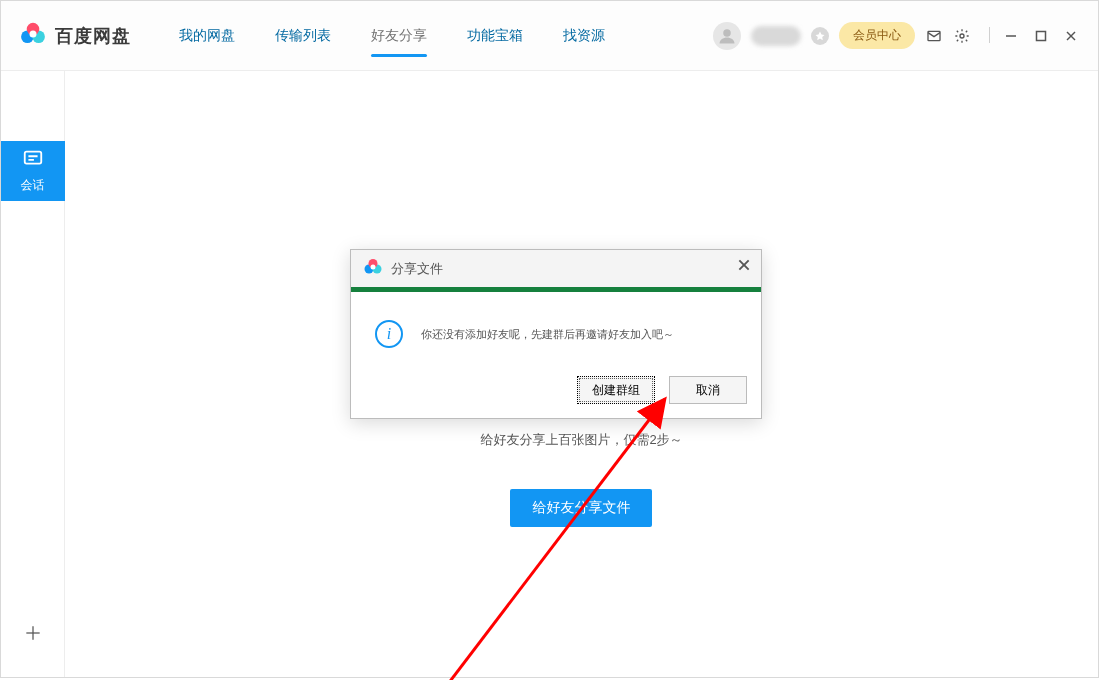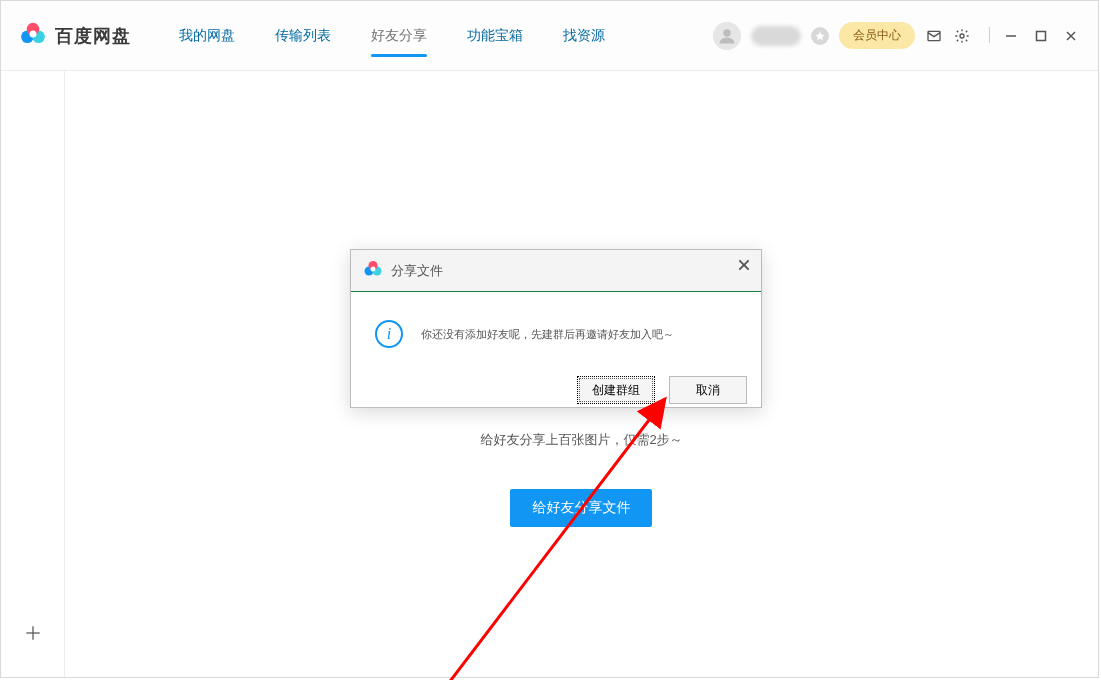--- a/index.html
+++ b/index.html
@@ -26,27 +26,27 @@
   .sidebar { width:64px; background:#fff; border-right:1px solid #ededed; display:flex; flex-direction:column; align-items:center; padding-top:70px; position:relative; }
   .side-item { width:64px; height:60px; display:flex; flex-direction:column; align-items:center; justify-content:center; gap:4px; font-size:12px; color:#666; cursor:pointer; }
   .side-item.active { background:#1296f3; color:#fff; }
   .side-add { position:absolute; bottom:18px; left:0; width:64px; height:48px; display:flex; align-items:center; justify-content:center; cursor:pointer; color:#555; }
   .main { flex:1; position:relative; display:flex; flex-direction:column; align-items:center; }
   .center { margin-top:360px; text-align:center; }
   .hint { font-size:13px; color:#555; margin-bottom:40px; }
   .share-btn { background:#1296f3; color:#fff; border:none; font-size:14px; padding:10px 22px; cursor:pointer; border-radius:2px; }
   
   .dialog { position:absolute; left:285px; top:178px; width:412px; border:1px solid #bcbcbc; background:#fff; box-shadow:0 4px 18px rgba(0,0,0,0.15); }
-  .dlg-head { height:42px; background:#f4f4f4; border-bottom:1px solid #15803d; display:flex; align-items:center; padding:0 12px; position:relative; }
+  .dlg-head { height:42px; background:#f4f4f4; border-bottom:5px solid #15803d; display:flex; align-items:center; padding:0 12px; position:relative; }
   .dlg-title { font-size:13px; color:#555; margin-left:8px; }
   .dlg-close { position:absolute; right:10px; top:8px; cursor:pointer; color:#555; font-size:16px; }
   .dlg-body { padding:28px 24px 18px 24px; display:flex; align-items:center; gap:18px; }
   .info-icon { width:28px; height:28px; border:2px solid #1296f3; border-radius:50%; color:#1296f3; display:flex; align-items:center; justify-content:center; font-size:16px; font-family:serif; font-style:italic; flex-shrink:0; }
   .dlg-msg { font-size:11px; color:#555; }
-  .dlg-foot { padding:10px 14px 3px; display:flex; justify-content:flex-end; gap:14px; }
+  .dlg-foot { padding:10px 14px 14px; display:flex; justify-content:flex-end; gap:14px; }
   .dlg-btn { min-width:78px; height:28px; font-size:12px; border:1px solid #bbb; background:#f5f5f5; cursor:pointer; }
   .dlg-btn.primary { border:1px dotted #000; outline:1px dotted #666; outline-offset:-3px; }
   
   .arrow-svg { position:absolute; left:320px; top:320px; pointer-events:none; }
 </style>
 </head>
 <body>
 
 <div class="window">
 
@@ -125,20 +125,29 @@
               <line x1="10" y1="2" x2="2" y2="10" stroke="#555" stroke-width="1.5"></line>
             </svg>
           </div>
       </div>
     </div>
   </div>
 
   <div class="body">
 
     <div class="sidebar">
+      <div class="side-item active">
+        <span>
+          <svg width="22" height="22" viewBox="0 0 24 24" fill="none" stroke="#fff" stroke-width="2">
+              <rect x="3" y="4" width="18" height="13" rx="2"></rect>
+              <path d="M7 9h10M7 13h6"></path>
+            </svg>
+        </span>
+        <span>会话</span>
+      </div>
       <div class="side-add">
         <span>
           <svg width="20" height="20" viewBox="0 0 24 24" stroke="#555" stroke-width="1.5">
               <line x1="12" y1="4" x2="12" y2="20"></line>
               <line x1="4" y1="12" x2="20" y2="12"></line>
             </svg>
         </span>
       </div>
     </div>
 

